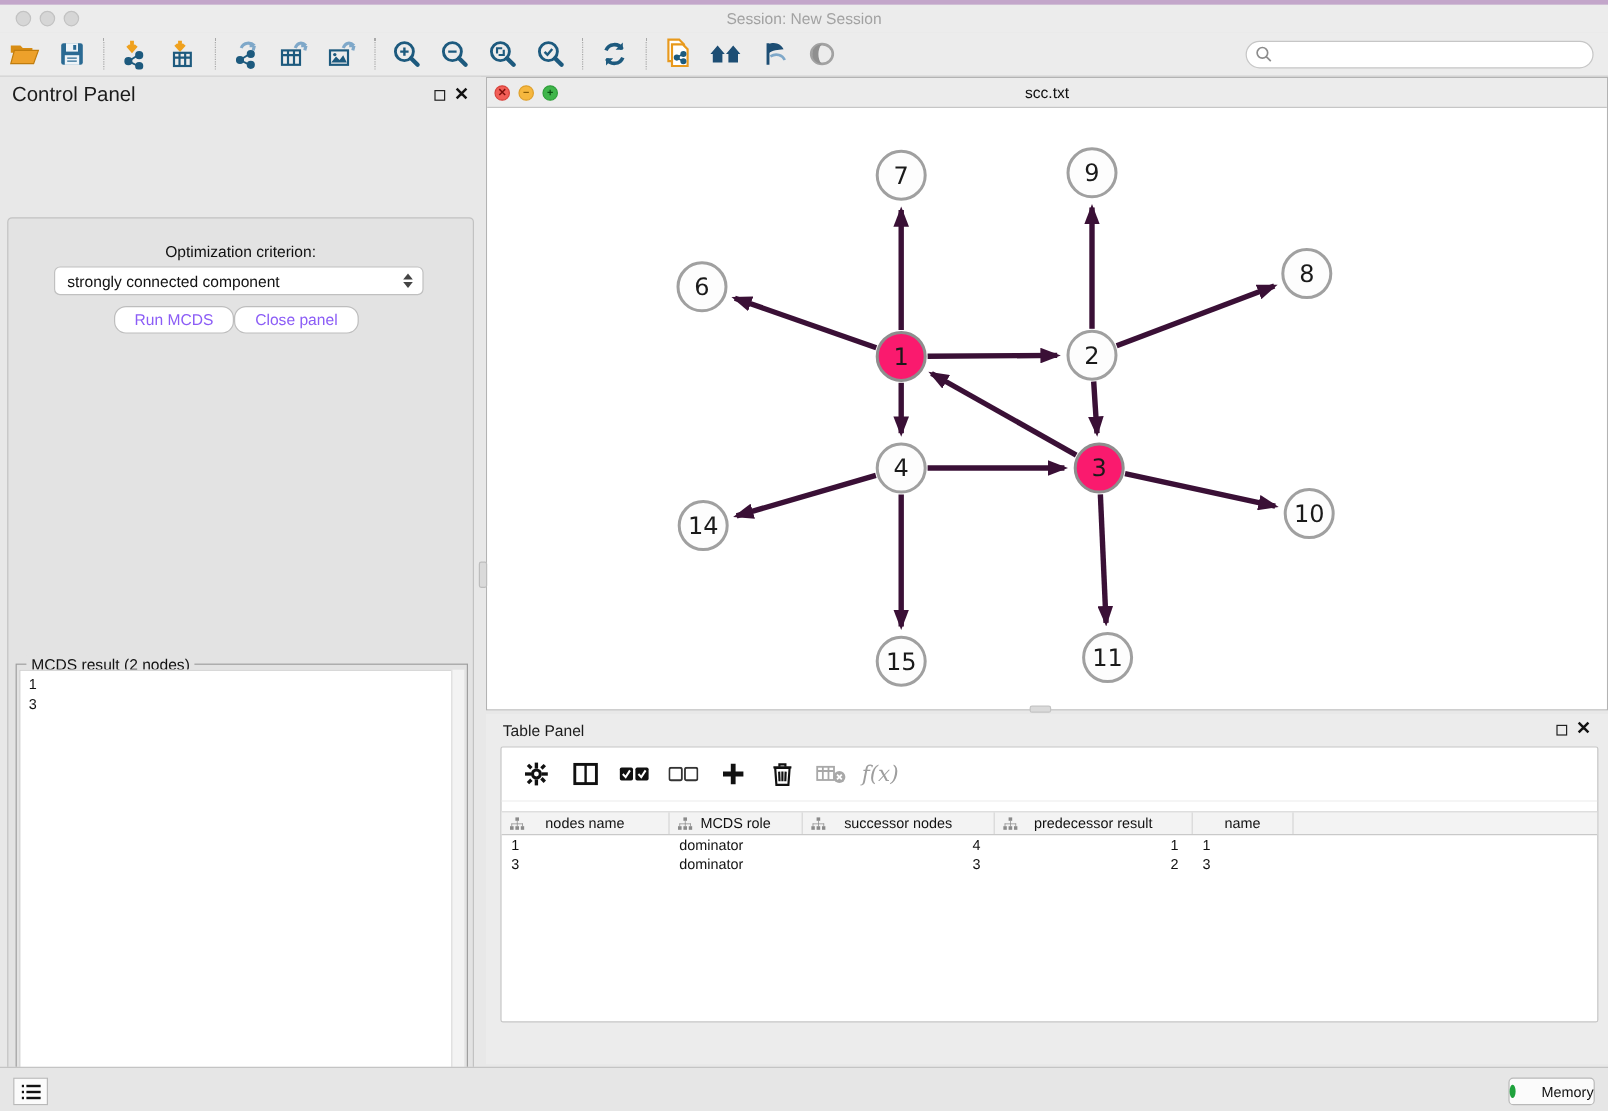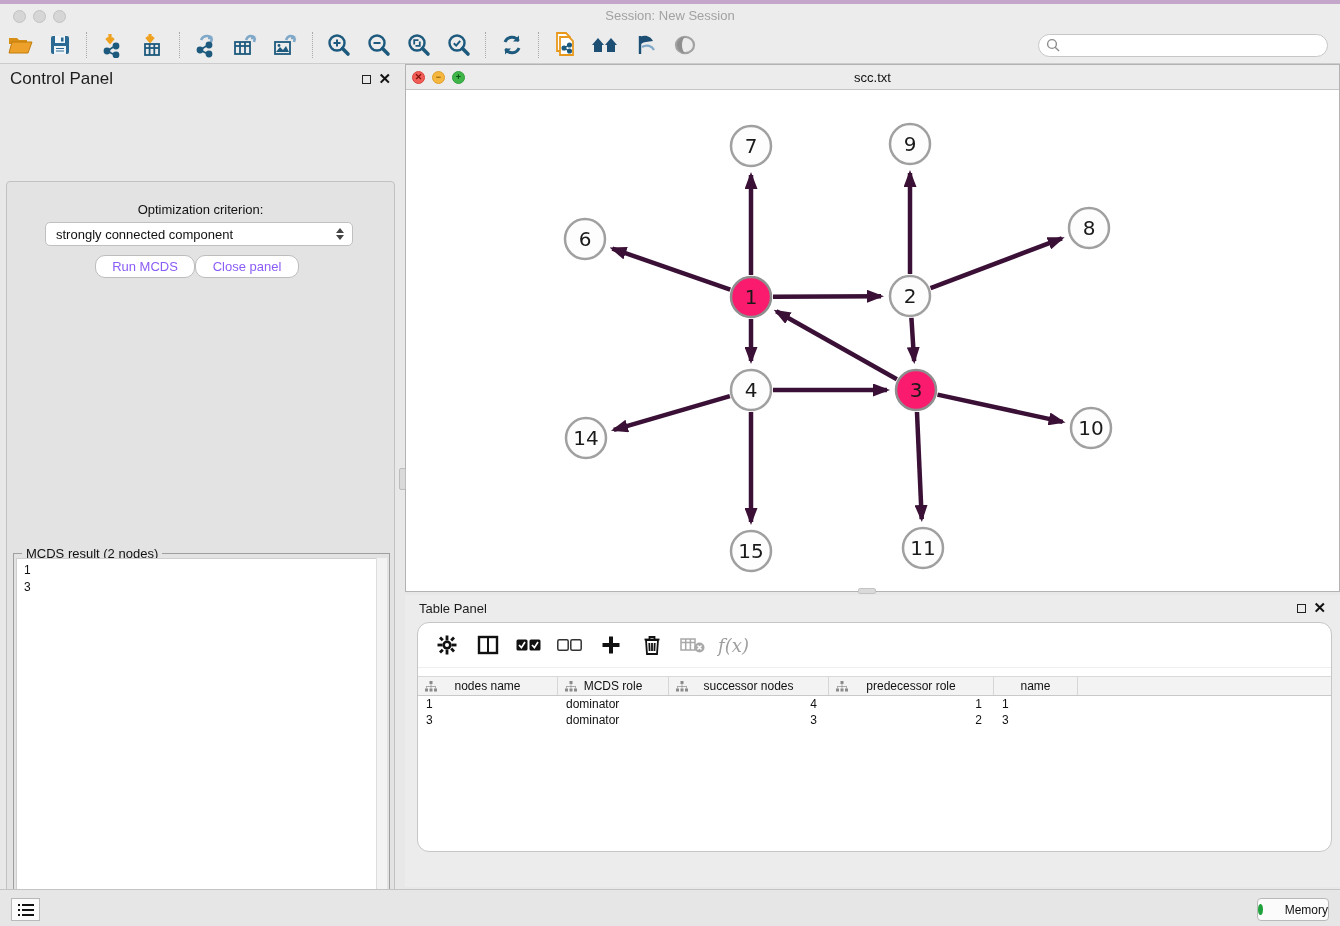--- a/index.html
+++ b/index.html
@@ -58,21 +58,21 @@
   #graph-canvas { position:absolute; left:0; top:25px; width:933px; height:501px; background:#fff; }
 
   
   #v-grip { left:399px; top:468px; width:7px; height:22px; background:#dadada; border:1px solid #bdbdbd; border-radius:2px; }
   #h-grip { left:858px; top:588px; width:18px; height:6px; background:#dadada; border:1px solid #c4c4c4; border-radius:2px; }
 
   
   #table-panel { left:405px; top:595px; width:935px; height:292px; background:#ececec; }
   #tp-header { height:26px; display:flex; align-items:center; padding:0 14px; }
   #tp-title { font-size:13px; color:#1c1c1c; }
-  #tp-box { left:12px; top:27px; width:915px; height:230px; background:#fff; border:1px solid #c6c6c6; border-radius:12px; }
+  #tp-box { left:12px; top:27px; width:915px; height:230px; background:#fff; border:1px solid #c6c6c6; border-radius:2px; }
   #tp-toolbar { height:45px; display:flex; align-items:center; padding-left:10px; gap:4px; border-bottom:1px solid #eee; }
   .tpt-btn { width:37px; height:36px; display:flex; align-items:center; justify-content:center; }
   .fx { font-family:"DejaVu Serif", serif; font-style:italic; font-size:18px; color:#9e9e9e; }
   #tbl { position:absolute; left:0; top:53px; right:0; }
   .thead { display:flex; height:20px; background:#f3f3f3; border-top:1px solid #d9d9d9; border-bottom:1px solid #c9c9c9; }
   .th { display:flex; align-items:center; justify-content:center; font-size:12px; color:#111; border-right:1px solid #d6d6d6; position:relative; }
   .th .tree-ic { position:absolute; left:7px; }
   .trow { display:flex; height:16px; }
   .td { font-size:12px; color:#111; line-height:16px; overflow:hidden; }
   .td.l { text-align:left; padding-left:8px; }
@@ -492,21 +492,21 @@
               <g fill="#8a8a8a">
                 <rect x="4.5" y="0" width="3" height="3"></rect>
                 <rect x="0" y="7.5" width="3" height="3"></rect>
                 <rect x="4.5" y="7.5" width="3" height="3"></rect>
                 <rect x="9" y="7.5" width="3" height="3"></rect>
                 <path d="M5.7 3h0.6v2.5h-0.6z"></path>
                 <path d="M1.2 5.2h9.6v0.7H1.2z"></path>
                 <path d="M1.2 5.2h0.6v2.3h-0.6zM5.7 5.2h0.6v2.3h-0.6zM10.2 5.2h0.6v2.3h-0.6z"></path>
               </g>
             </svg>
-            <span>predecessor role</span>
+            <span>predecessor result</span>
           </div>
           <div class="th" style="width: 84px;">
             <span>name</span>
           </div>
         </div>
       <div id="tbody">
           <div class="trow">
             <div class="td l" style="width: 140px;">1</div>
             <div class="td l" style="width: 111px;">dominator</div>
             <div class="td r" style="width: 160px;">4</div>

